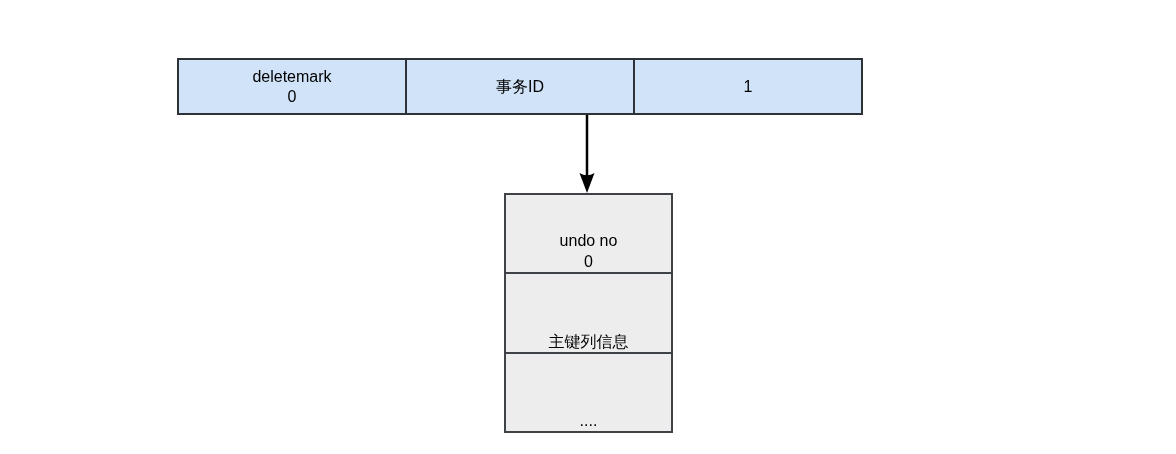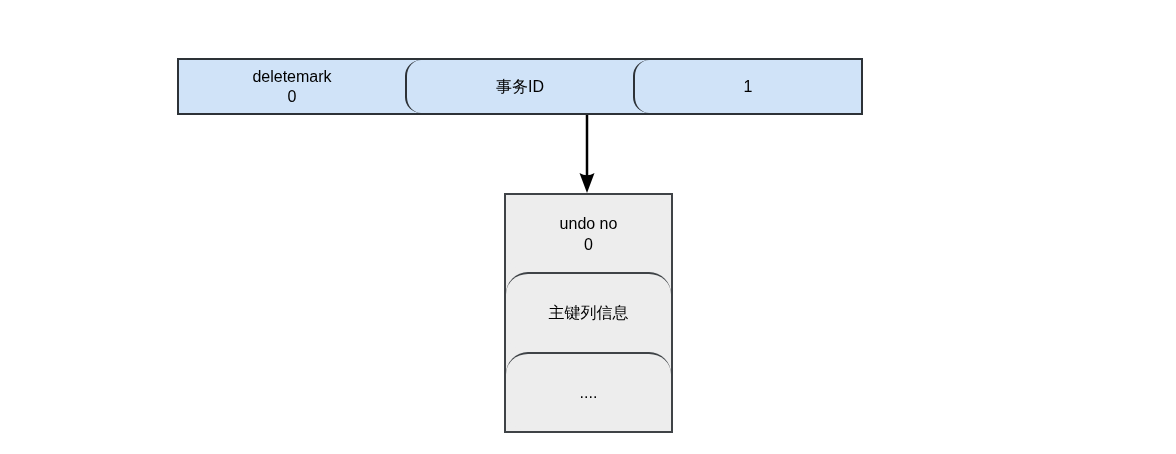--- a/index.html
+++ b/index.html
@@ -33,21 +33,21 @@
   .record-cell {
     flex: 1 1 0;
     display: flex;
     flex-direction: column;
     align-items: center;
     justify-content: center;
     font-size: 16px;
     line-height: 20px;
     background: var(--row-fill);
   }
-  .record-cell + .record-cell { border-left: 2px solid var(--row-border); border-radius: 16px; }
+  .record-cell + .record-cell { border-left: 2px solid var(--row-border); }
 
   
   .arrow-svg {
     position: absolute;
     left: 577px; top: 113px;
     width: 20px; height: 82px;
   }
 
   
   .undo-stack {
@@ -57,25 +57,24 @@
     display: flex;
     flex-direction: column;
     border: 2px solid var(--undo-border);
     background: var(--undo-fill);
   }
   .undo-cell {
     flex: 1 1 0;
     display: flex;
     flex-direction: column;
     align-items: center;
-    justify-content: center;
+    justify-content: flex-end;
     font-size: 16px;
     line-height: 21px;
     background: var(--undo-fill);
-    border-radius: 22px;
   }
   .undo-cell + .undo-cell { border-top: 2px solid var(--undo-border); }
 
   .line { display: block; text-align: center; }
   .line:empty { display: none; }
 </style>
 </head>
 <body>
 
 <div class="canvas">

